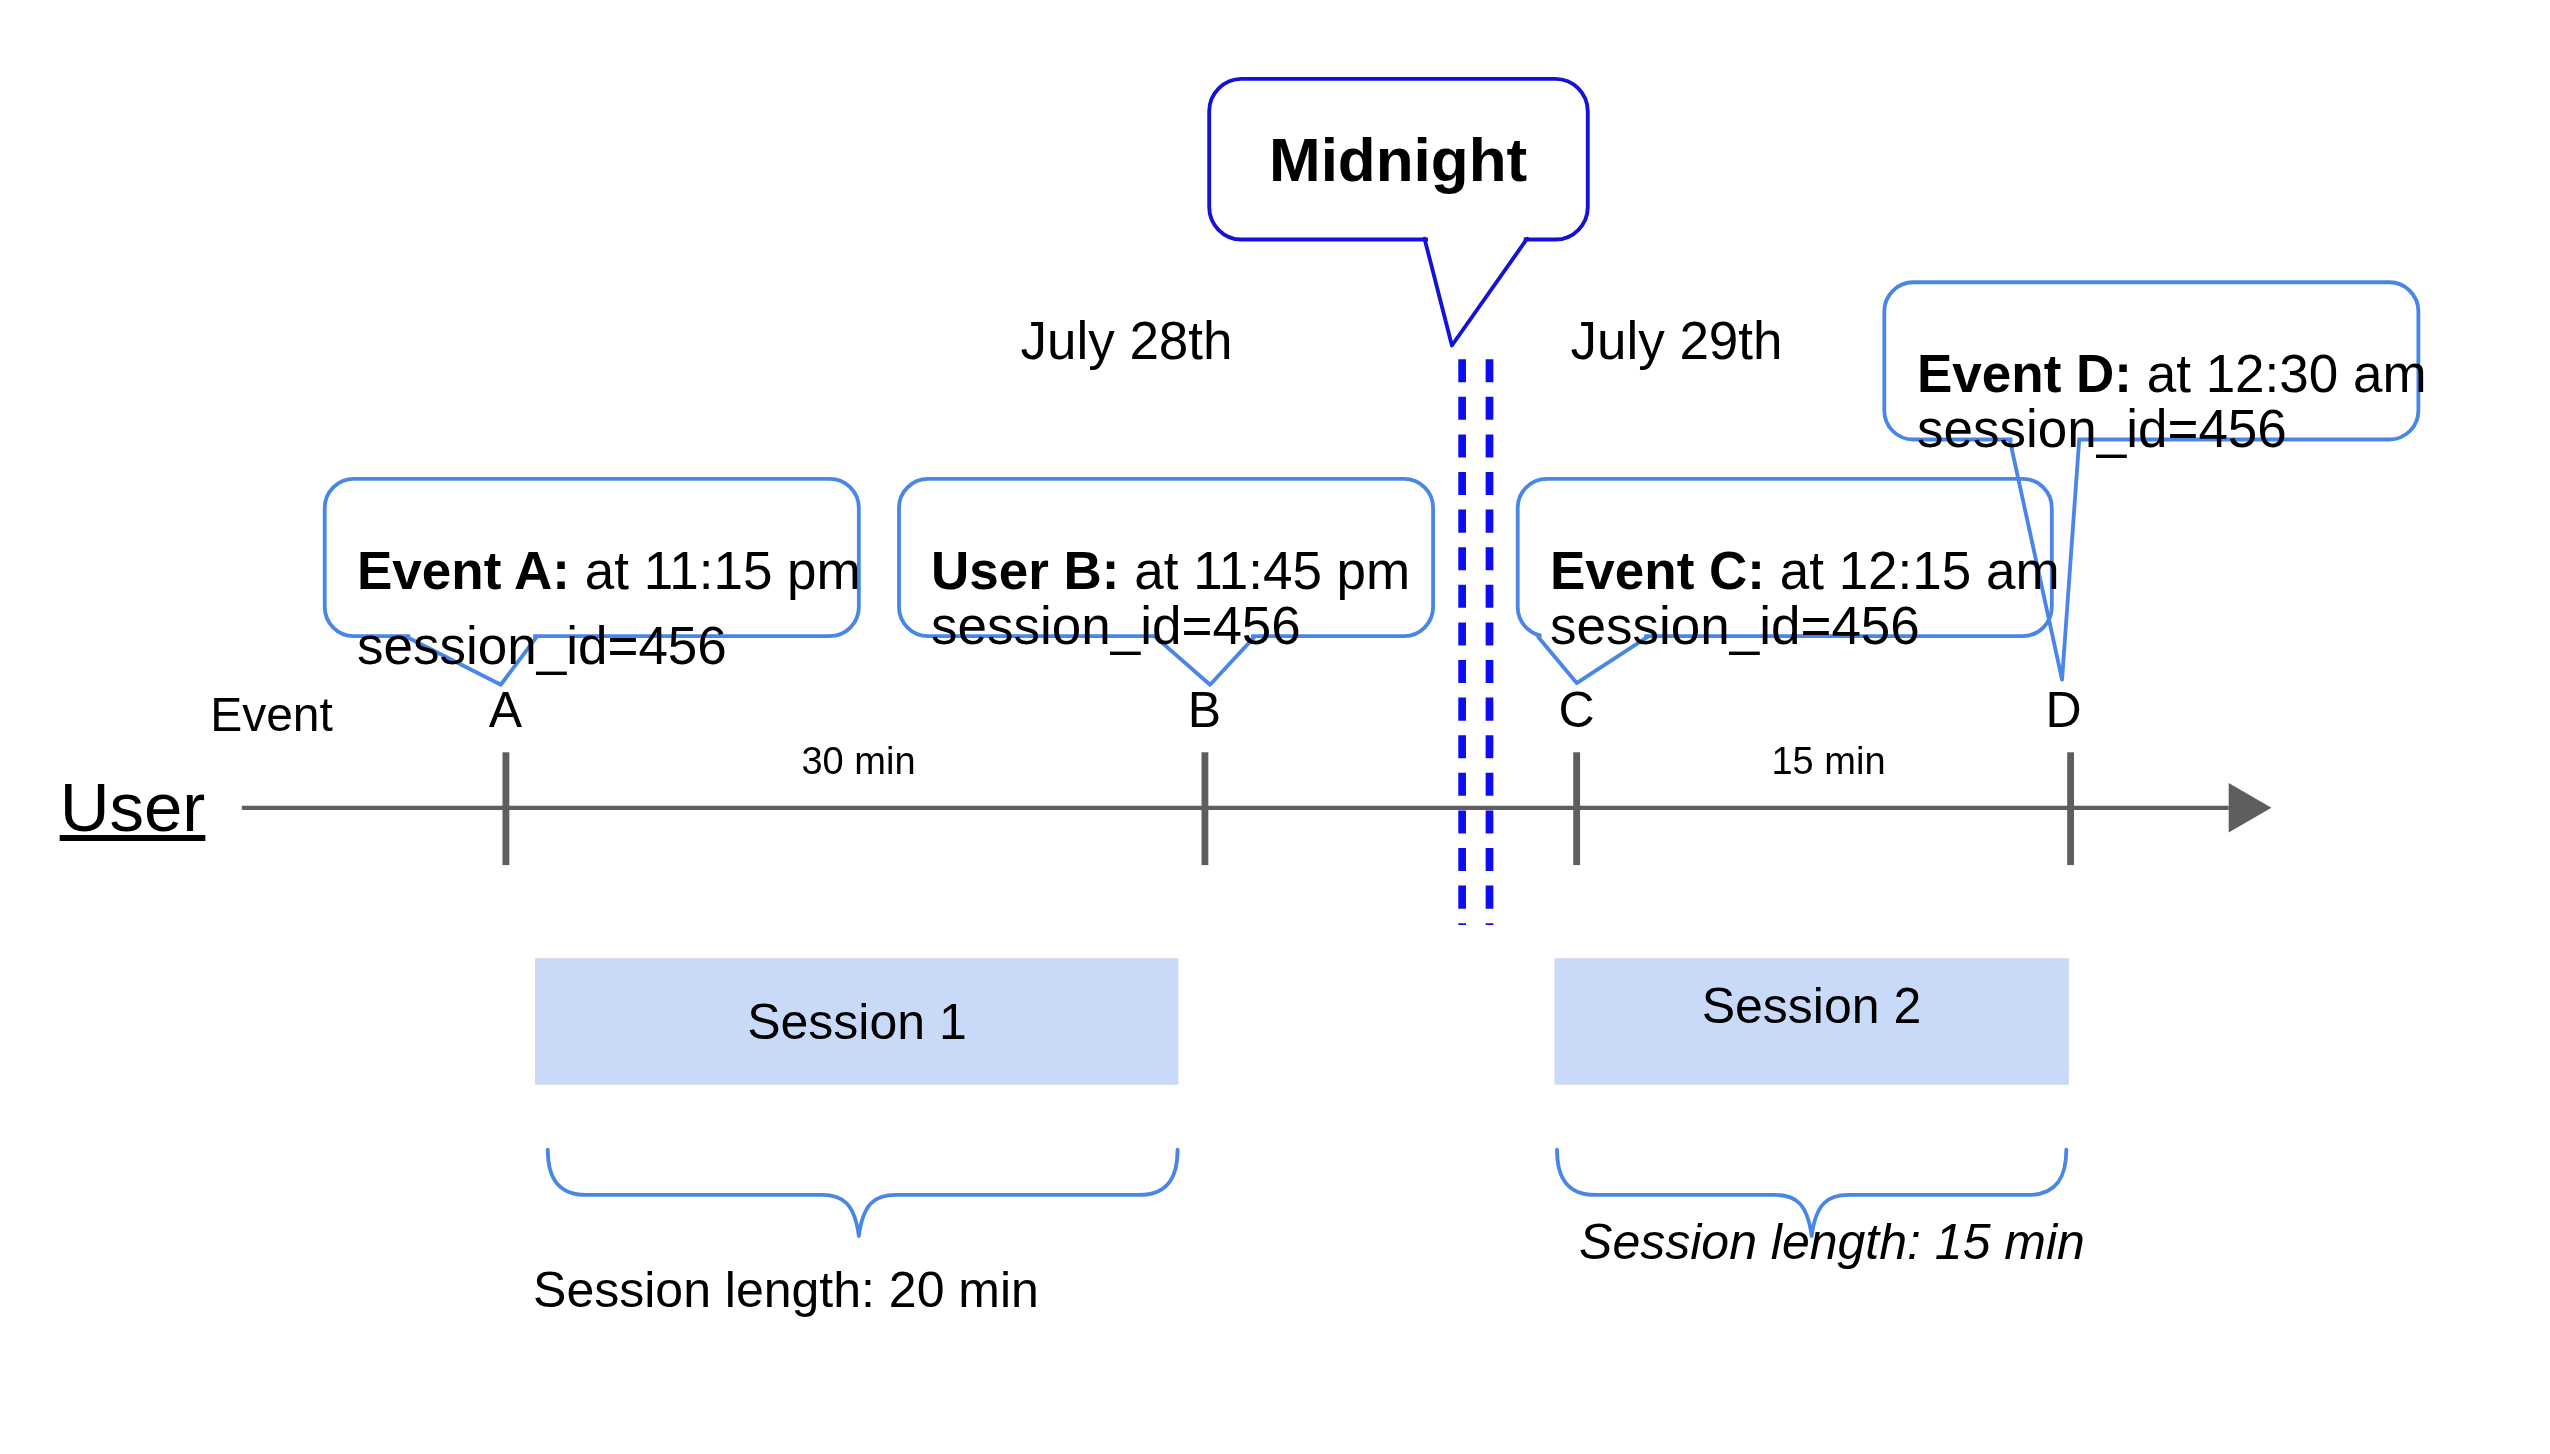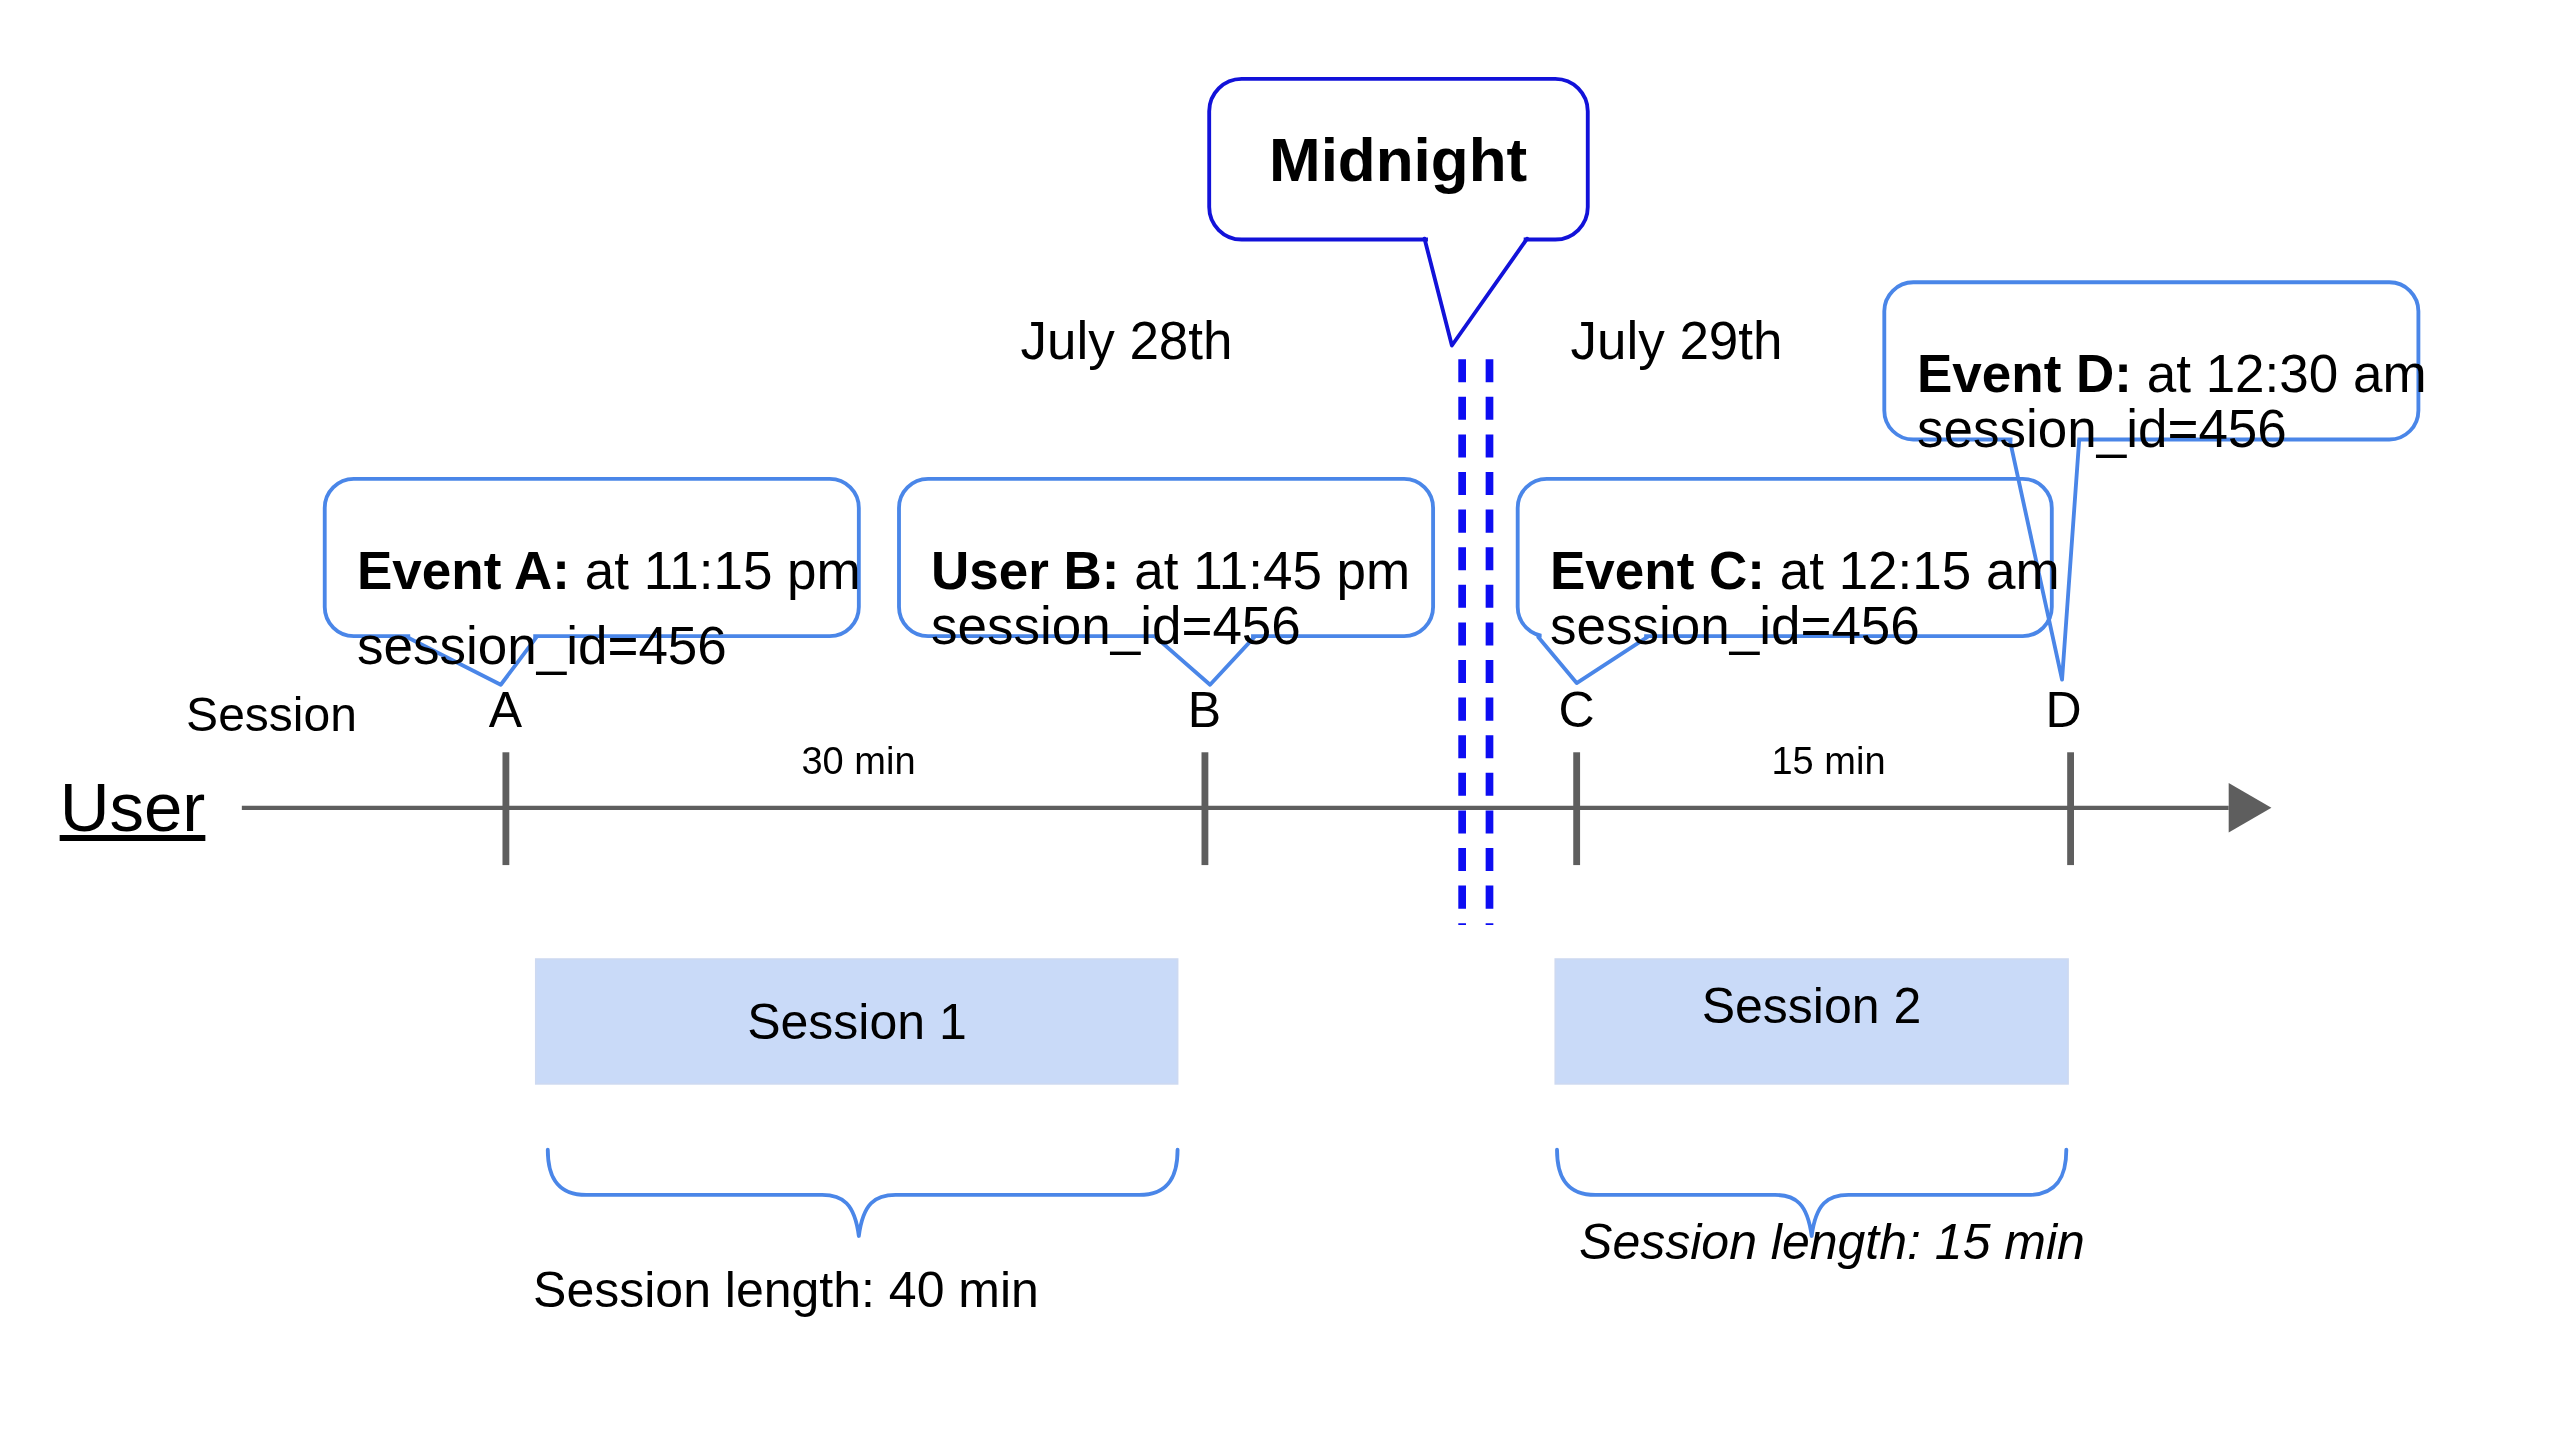--- a/index.html
+++ b/index.html
@@ -113,28 +113,28 @@
   </div>
   <div class="callout-text" id="callout-c">
     <div><b>Event C:</b><span> at 12:15 am</span></div>
     <div>session_id=456</div>
   </div>
   <div class="callout-text" id="callout-d">
     <div><b>Event D:</b><span> at 12:30 am</span></div>
     <div>session_id=456</div>
   </div>
 
-  <div class="txt" id="events-label">Session</div>
+  <div class="txt" id="events-label">Event</div>
   <div class="txt" id="user-label">User</div>
   <div class="marker" id="marker-a">A</div>
   <div class="marker" id="marker-b">B</div>
   <div class="marker" id="marker-c">C</div>
   <div class="marker" id="marker-d">D</div>
   <div class="gap-label" id="gap1">30 min</div>
   <div class="gap-label" id="gap2">15 min</div>
 
   <div class="txt" id="session1-label">Session 1</div>
   <div class="txt" id="session2-label">Session 2</div>
-  <div class="txt" id="slen1">Session length: 40 min</div>
+  <div class="txt" id="slen1">Session length: 20 min</div>
   <div class="txt" id="slen2">Session length: 15 min</div>
 
 </div>
 
 
 </body></html>

